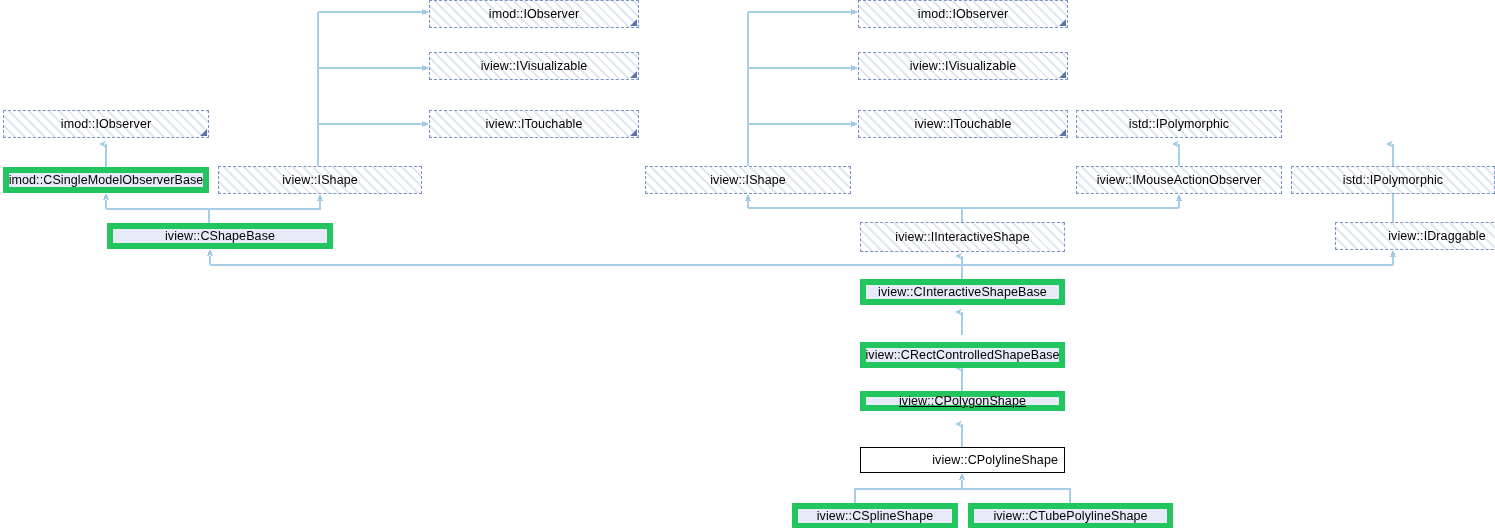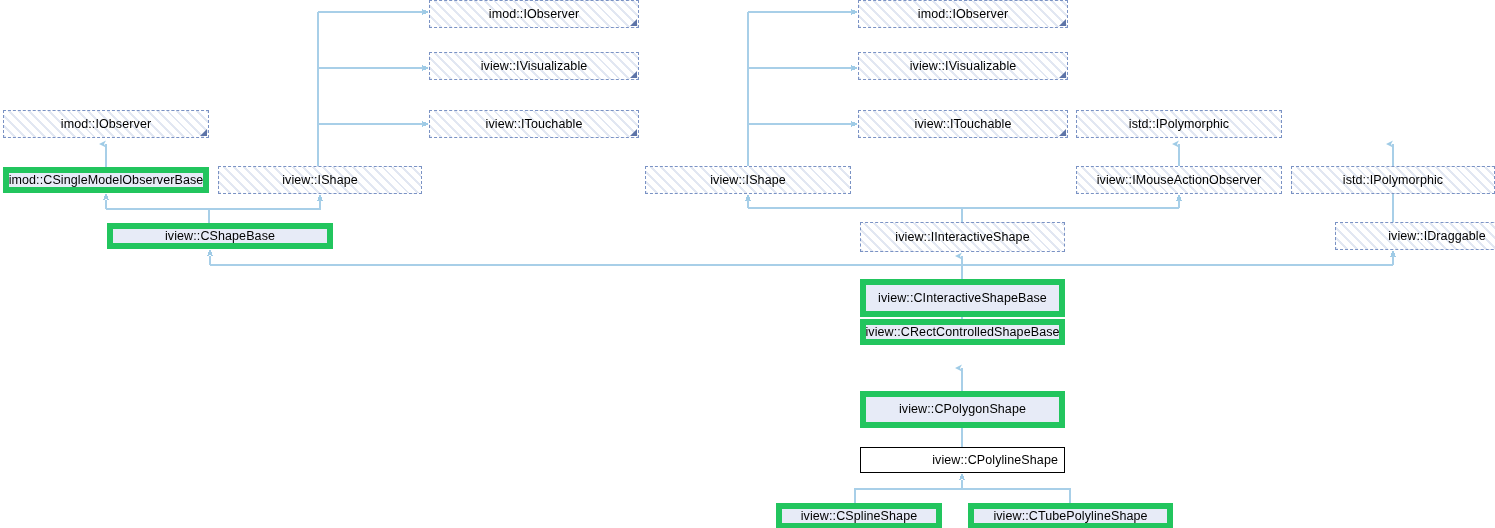--- a/index.html
+++ b/index.html
@@ -214,33 +214,33 @@
       </div>
       <div class="node concrete" style="left: 107px; top: 223px; width: 226px; height: 26px;">
         <span class="label">iview::CShapeBase</span>
       </div>
       <div class="node abstract" style="left: 860px; top: 222px; width: 205px; height: 30px;">
         <span class="label">iview::IInteractiveShape</span>
       </div>
       <div class="node abstract" style="left: 1291px; top: 222px; width: 204px; height: 28px; margin-left: 44px;">
         <span class="label">iview::IDraggable</span>
       </div>
-      <div class="node concrete" style="left: 860px; top: 279px; width: 205px; height: 38px;">
+      <div class="node concrete" style="left: 860px; top: 279px; width: 205px; height: 26px;">
         <span class="label">iview::CInteractiveShapeBase</span>
       </div>
-      <div class="node concrete" style="left: 860px; top: 319px; width: 205px; height: 26px;">
+      <div class="node concrete" style="left: 860px; top: 342px; width: 205px; height: 26px;">
         <span class="label">iview::CRectControlledShapeBase</span>
       </div>
-      <div class="node concrete" style="left: 860px; top: 391px; width: 205px; height: 37px;">
+      <div class="node concrete" style="left: 860px; top: 391px; width: 205px; height: 20px; text-decoration: underline;">
         <span class="label">iview::CPolygonShape</span>
       </div>
       <div class="node current" style="left: 860px; top: 447px; width: 205px; height: 26px;">
         <span class="label">iview::CPolylineShape</span>
       </div>
-      <div class="node concrete" style="left: 776px; top: 503px; width: 166px; height: 26px;">
+      <div class="node concrete" style="left: 792px; top: 503px; width: 166px; height: 26px;">
         <span class="label">iview::CSplineShape</span>
       </div>
       <div class="node concrete" style="left: 968px; top: 503px; width: 205px; height: 26px;">
         <span class="label">iview::CTubePolylineShape</span>
       </div>
     </div>
 
 </div>
 
 </body></html>

